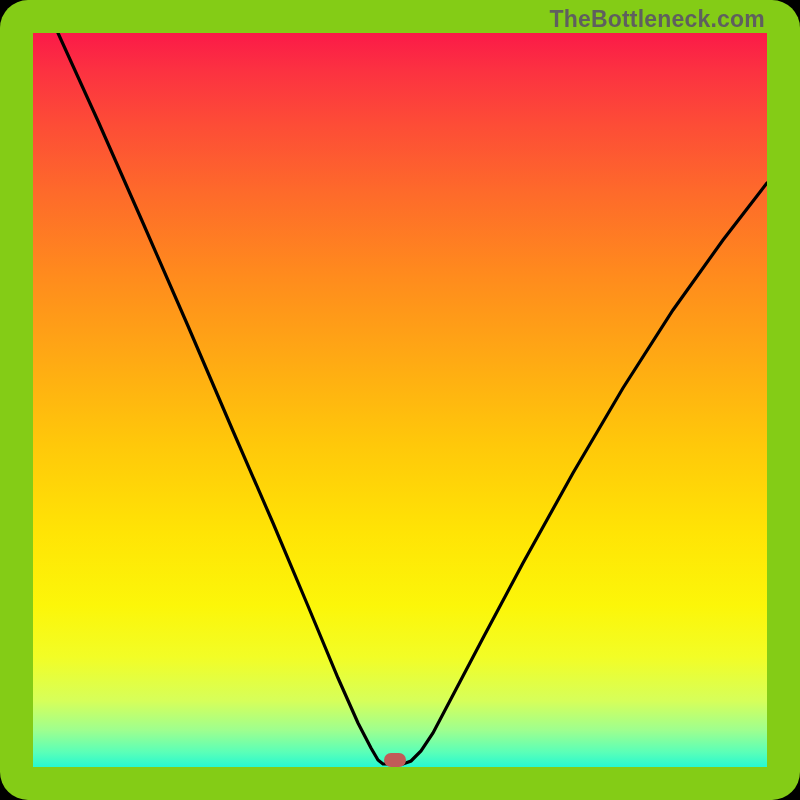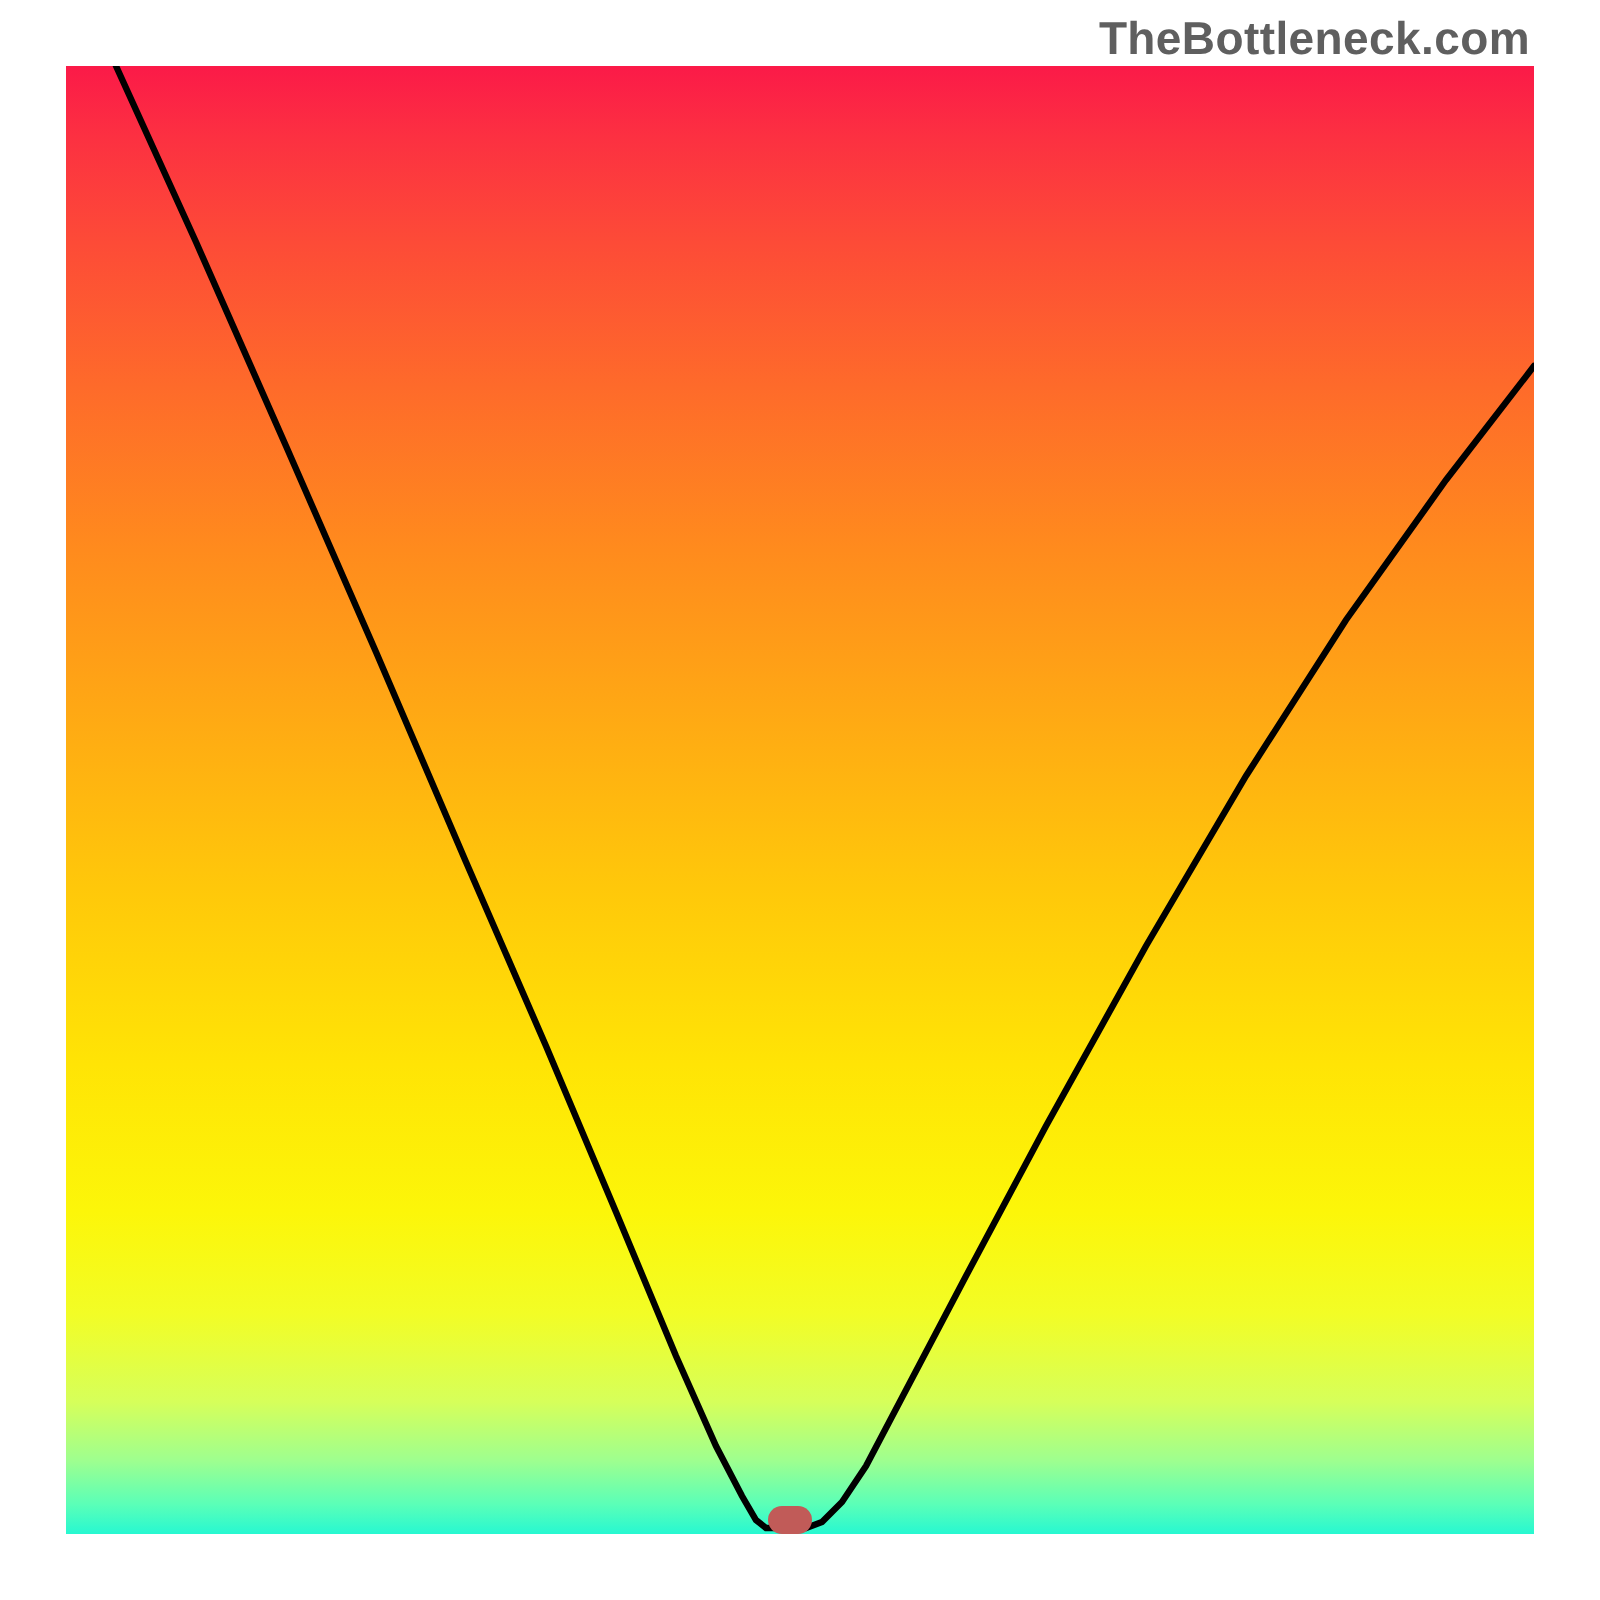--- a/index.html
+++ b/index.html
@@ -10,21 +10,22 @@
     background: #000;
     font-family: Arial, sans-serif;
     position: relative;
   }
   .frame {
     position: absolute;
     top: 0;
     left: 0;
     width: 800px;
     height: 800px;
-    background: #ffffff;
+    background: #84cc16;
+    border-radius: 28px;
   }
   .plot-area {
     position: absolute;
     top: 33px;
     left: 33px;
     width: 734px;
     height: 734px;
     background: linear-gradient(to bottom,
       #fb1a48 0%,
       #fc3141 5%,

